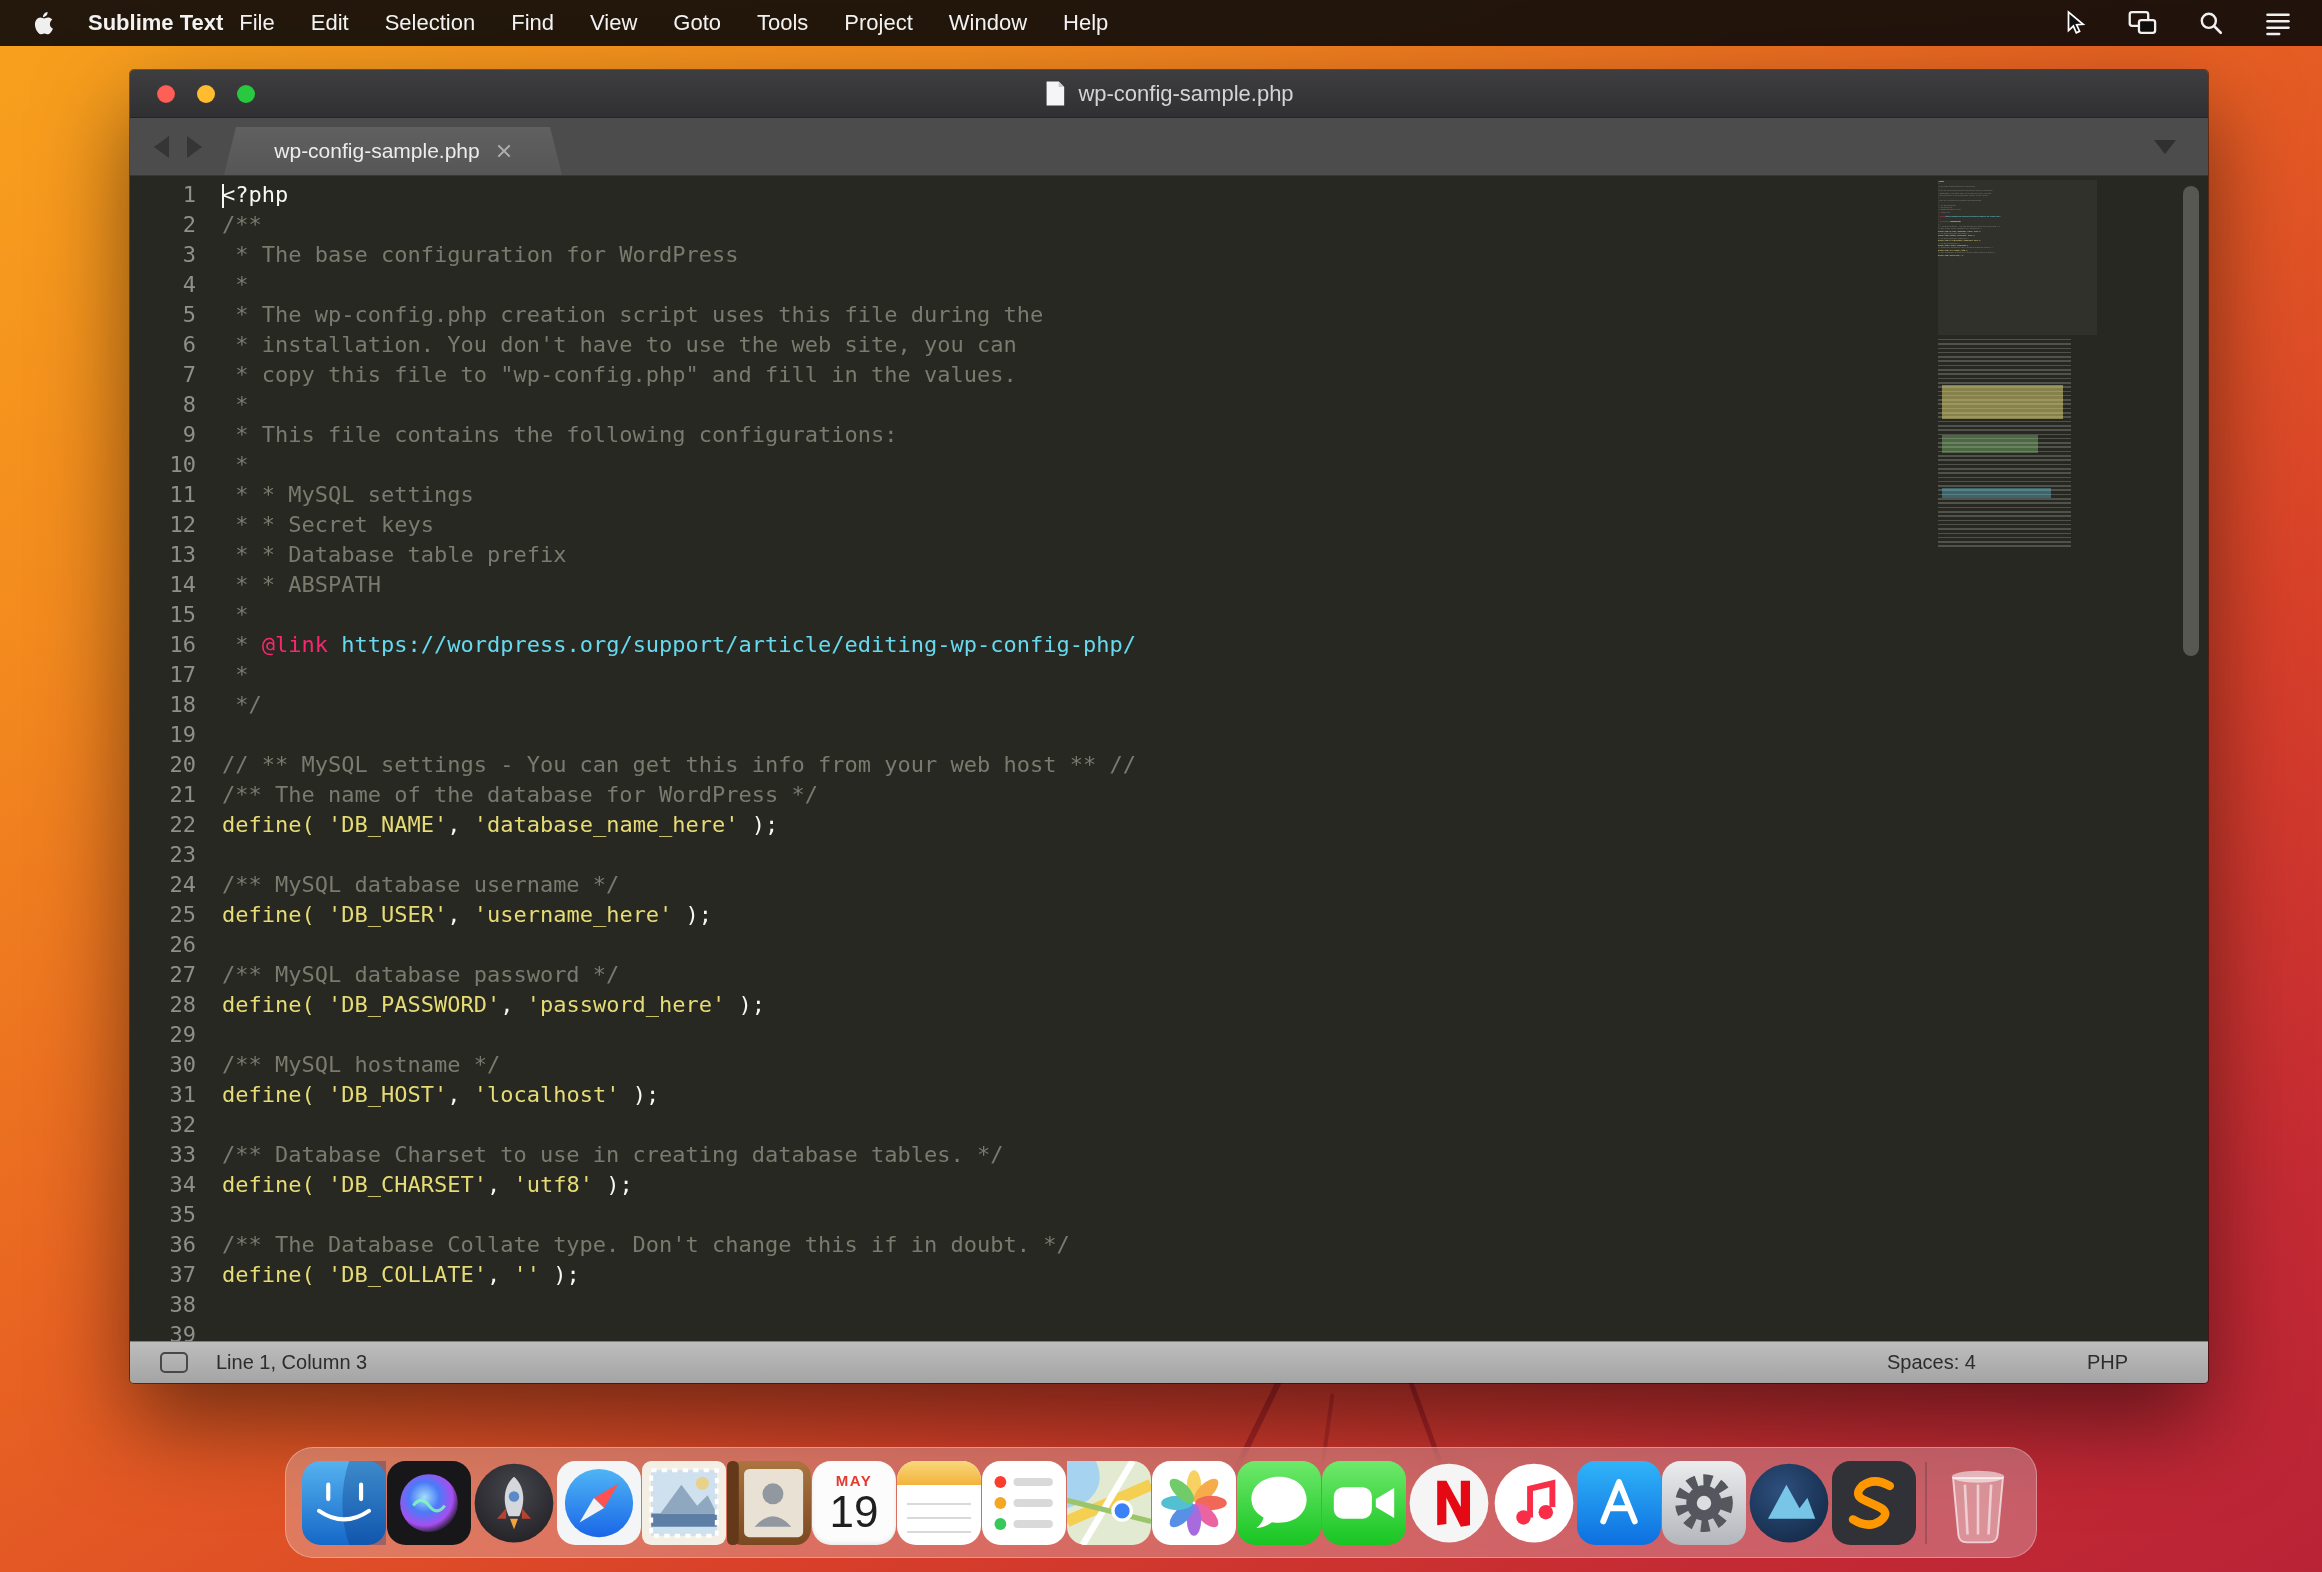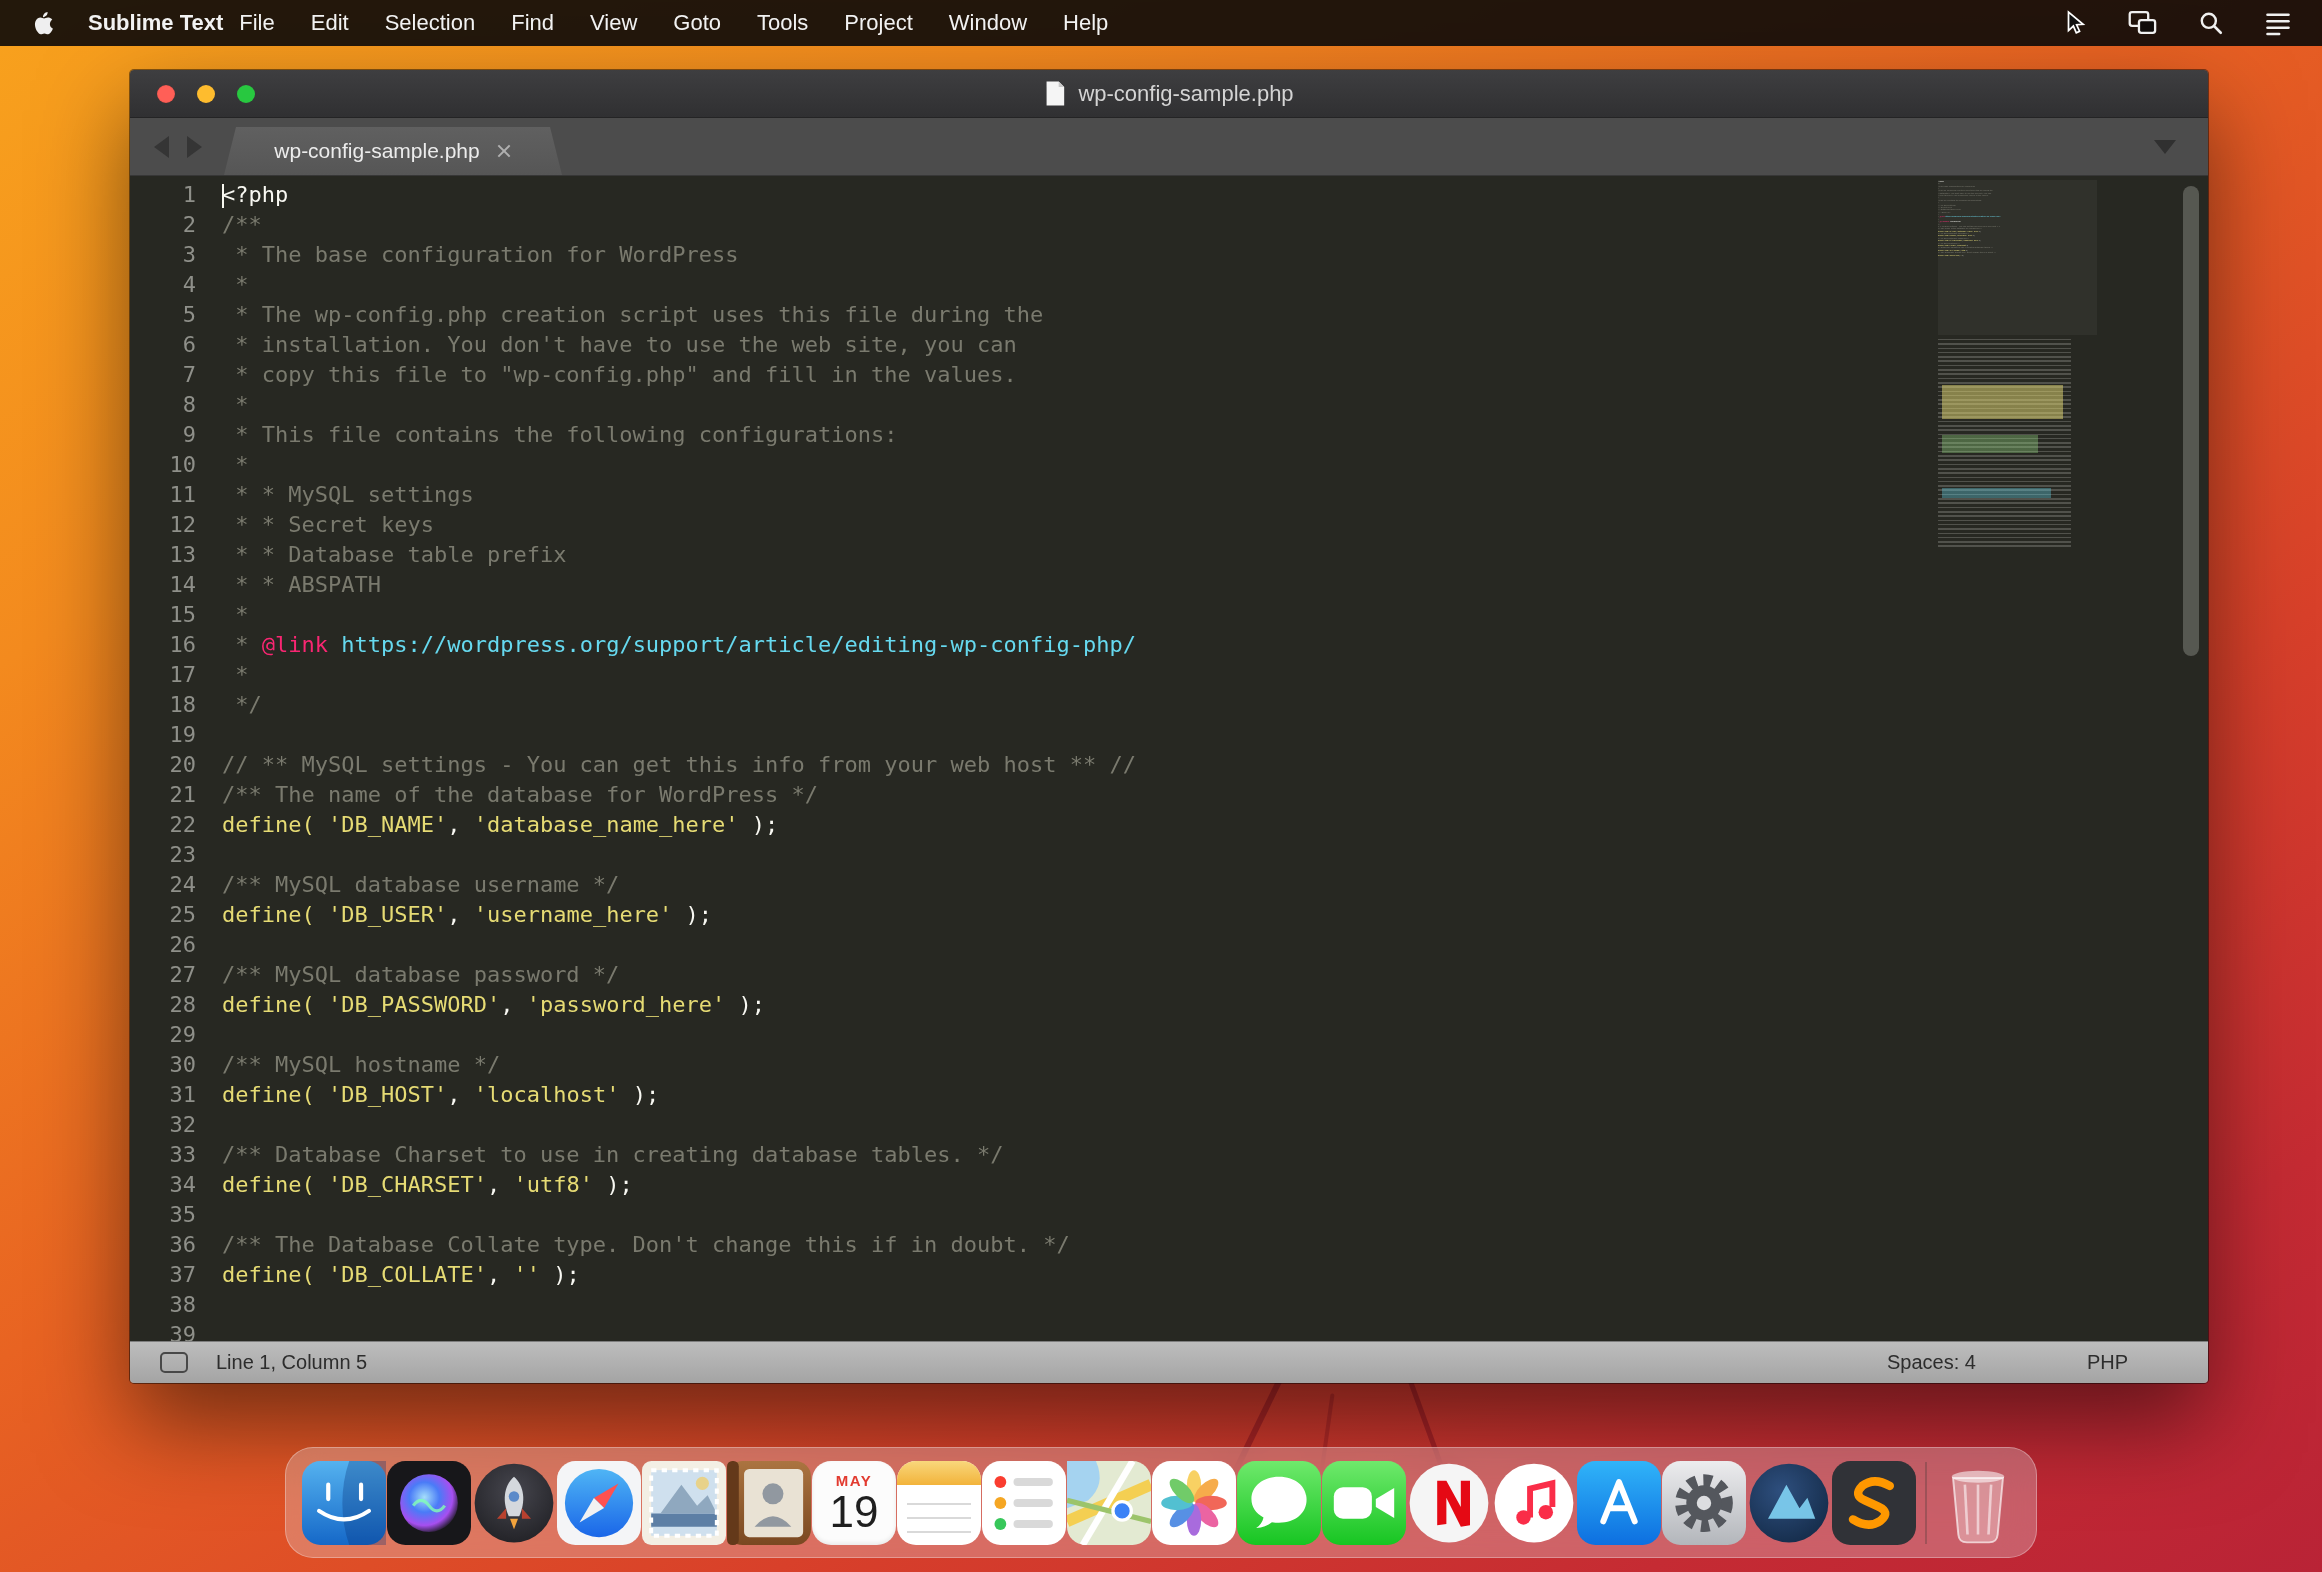--- a/index.html
+++ b/index.html
@@ -372,21 +372,21 @@
           </div>
         </div>
       <div class="mm-extra"></div>
       <div class="mm-viewport"></div>
     </div>
     <div class="vscroll"></div>
   </div>
 
   <div class="statusbar">
     <div class="sb-icon"></div>
-    <span>Line 1, Column 5</span>
+    <span>Line 1, Column 3</span>
     <div class="sb-right">
       <span>Spaces: 4</span>
       <span>PHP</span>
     </div>
   </div>
 </div>
 
 <div class="dock">
 
   <div class="dk">

